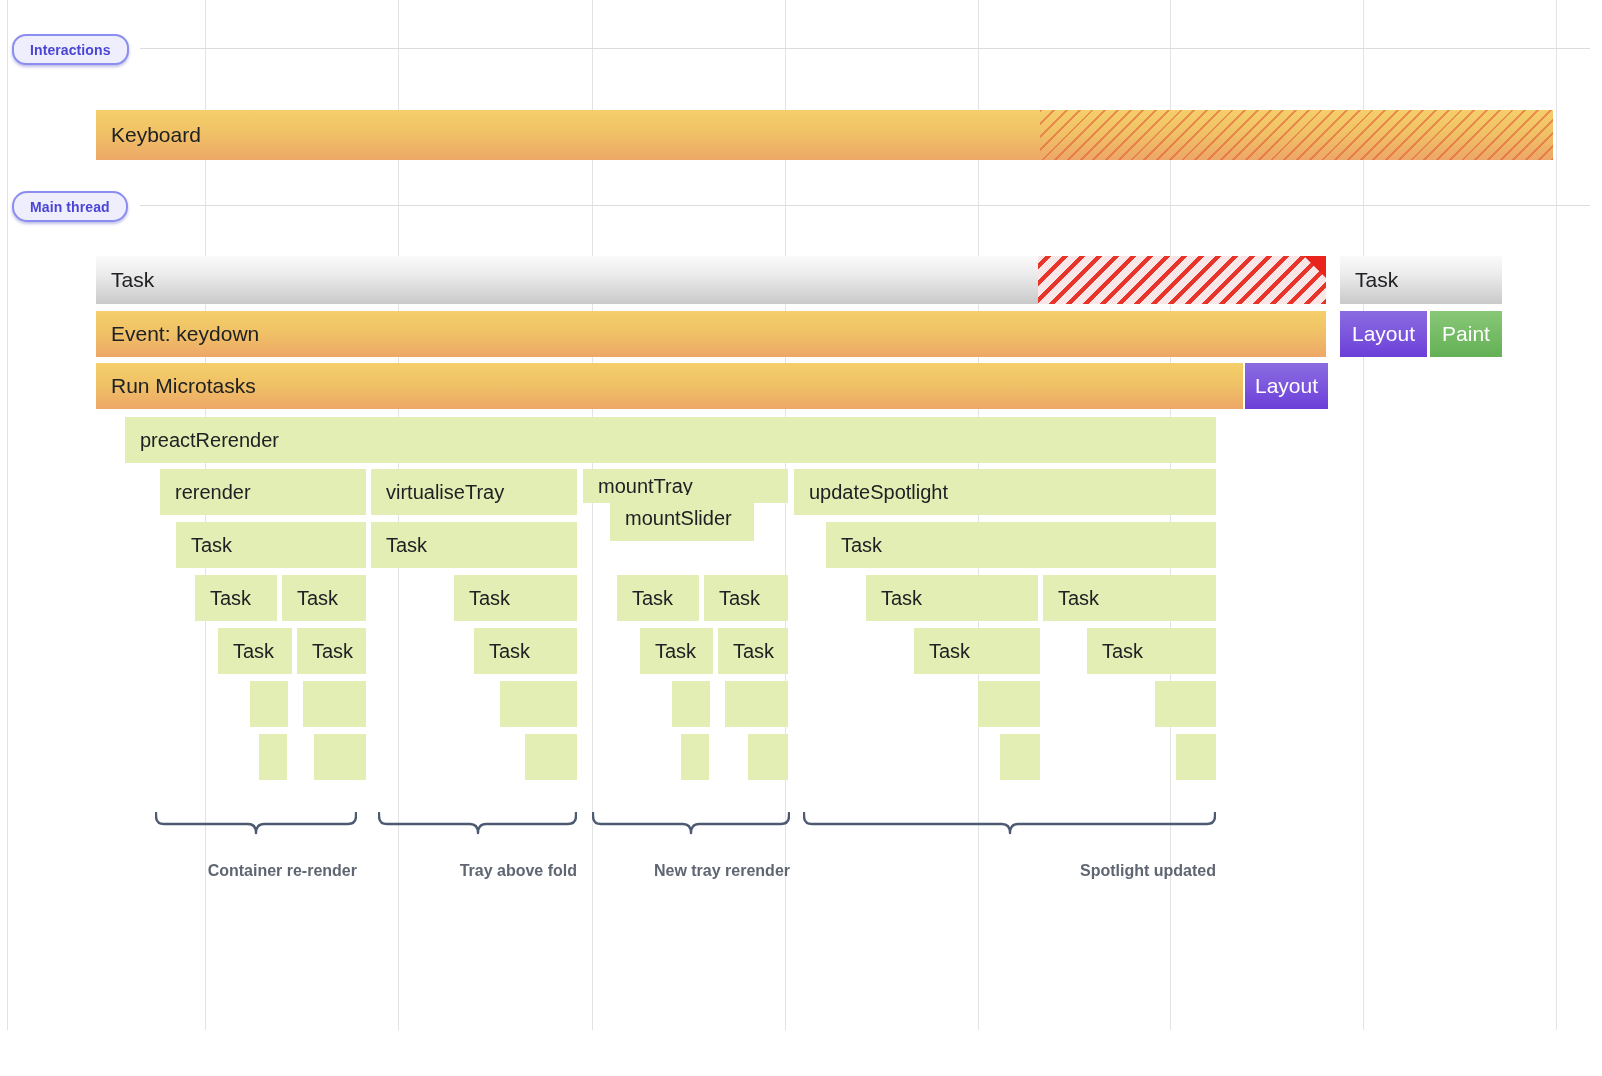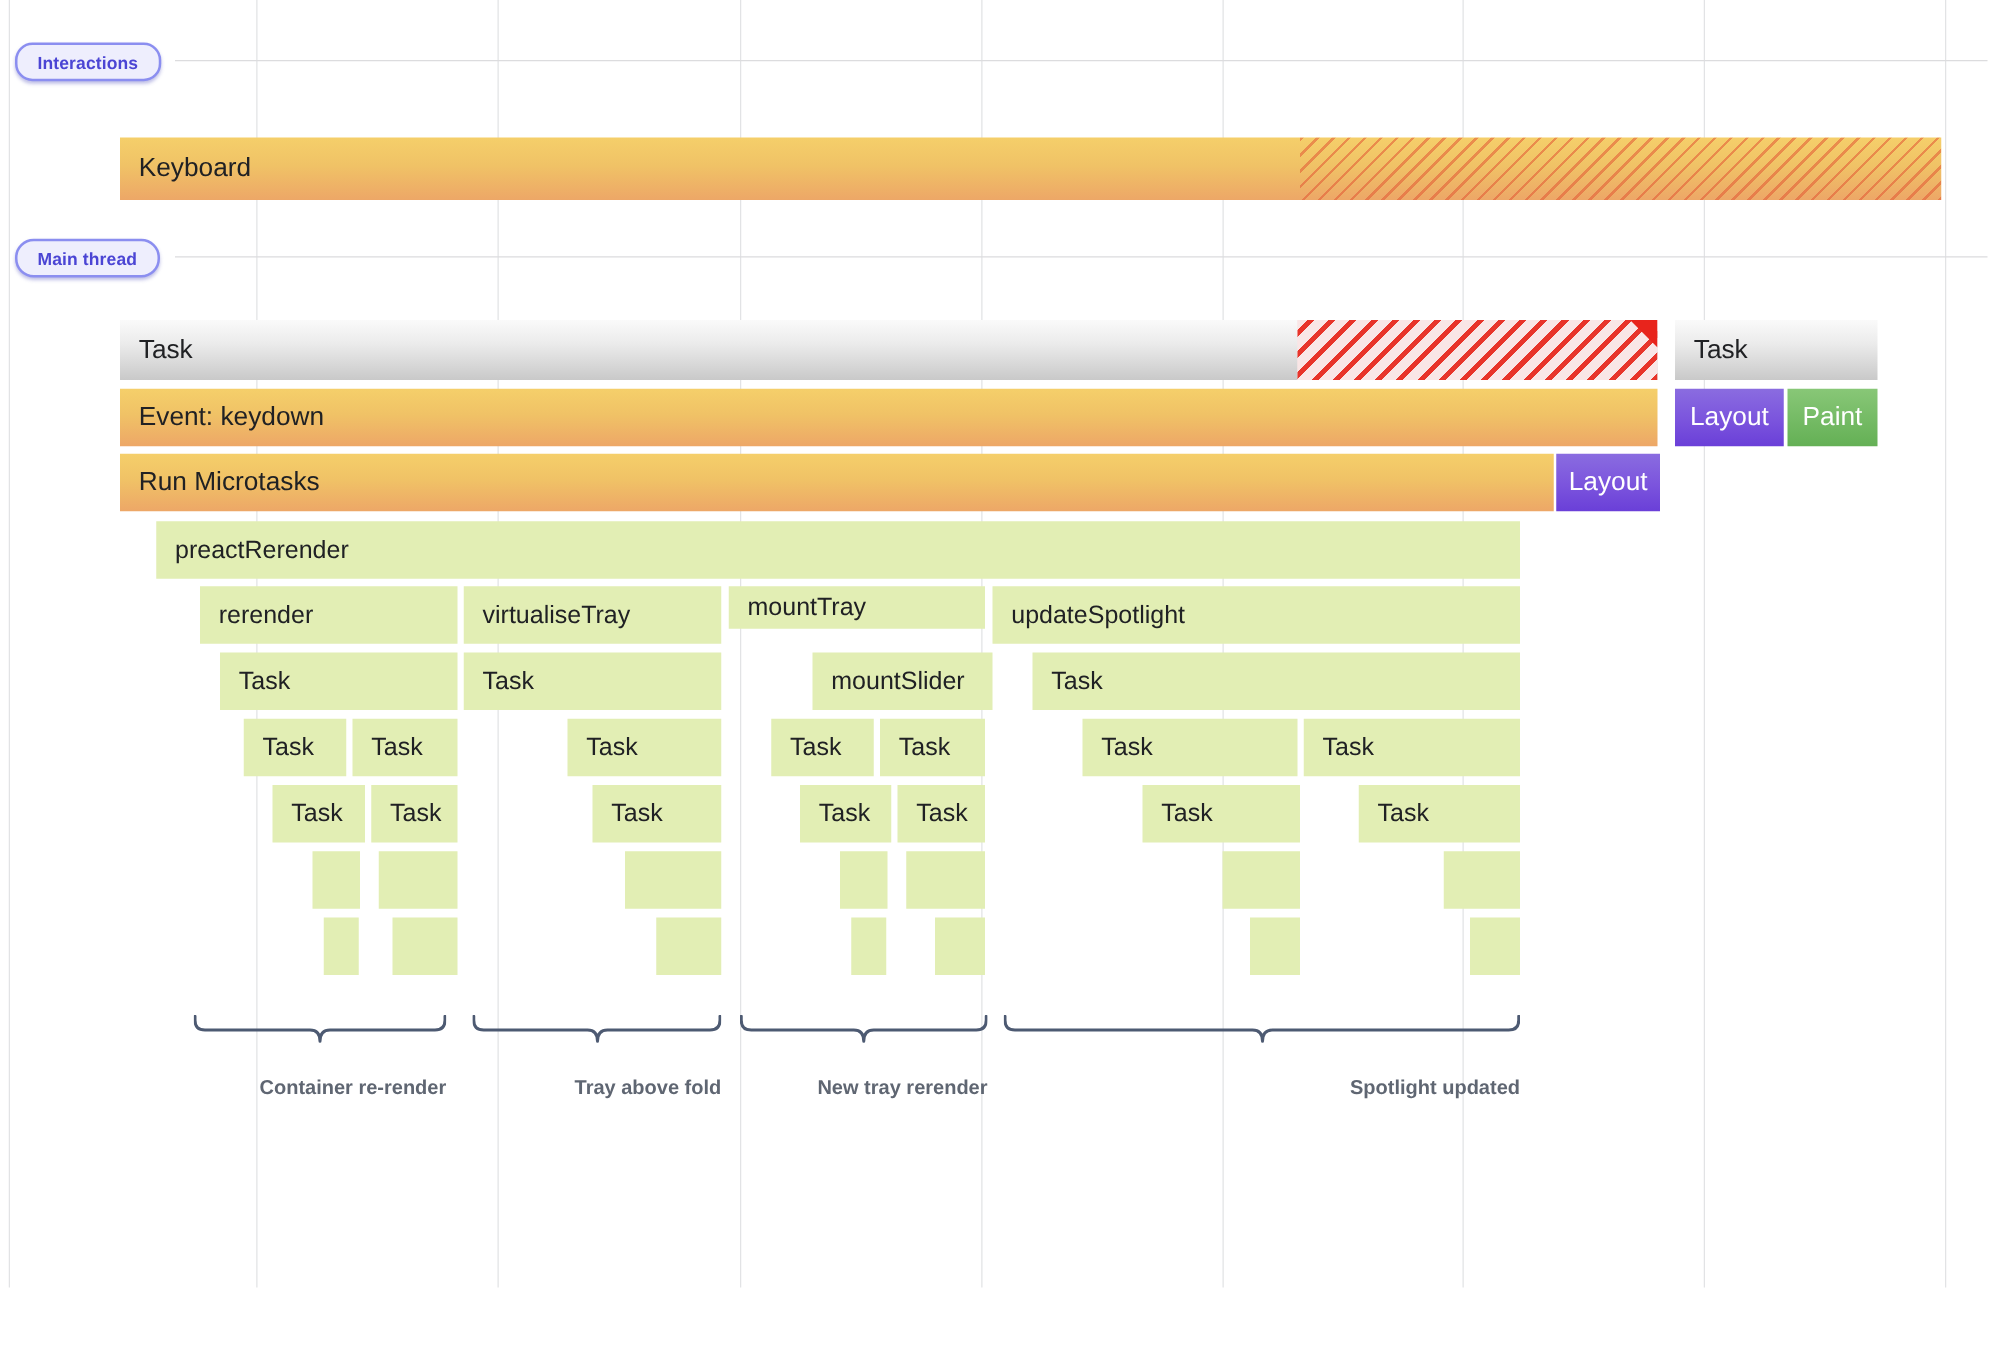--- a/index.html
+++ b/index.html
@@ -200,21 +200,21 @@
       </div>
       <div class="bar green" style="left: 794px; top: 469px; width: 422px; height: 46px;">
         <span class="lbl">updateSpotlight</span>
       </div>
       <div class="bar green" style="left: 176px; top: 522px; width: 190px; height: 46px;">
         <span class="lbl">Task</span>
       </div>
       <div class="bar green" style="left: 371px; top: 522px; width: 206px; height: 46px;">
         <span class="lbl">Task</span>
       </div>
-      <div class="bar green" style="left: 610px; top: 522px; width: 144px; height: 46px; margin-left: 40px;">
+      <div class="bar green" style="left: 610px; top: 495px; width: 144px; height: 46px;">
         <span class="lbl">mountSlider</span>
       </div>
       <div class="bar green" style="left: 826px; top: 522px; width: 390px; height: 46px;">
         <span class="lbl">Task</span>
       </div>
       <div class="bar green" style="left: 195px; top: 575px; width: 82px; height: 46px;">
         <span class="lbl">Task</span>
       </div>
       <div class="bar green" style="left: 282px; top: 575px; width: 84px; height: 46px;">
         <span class="lbl">Task</span>

